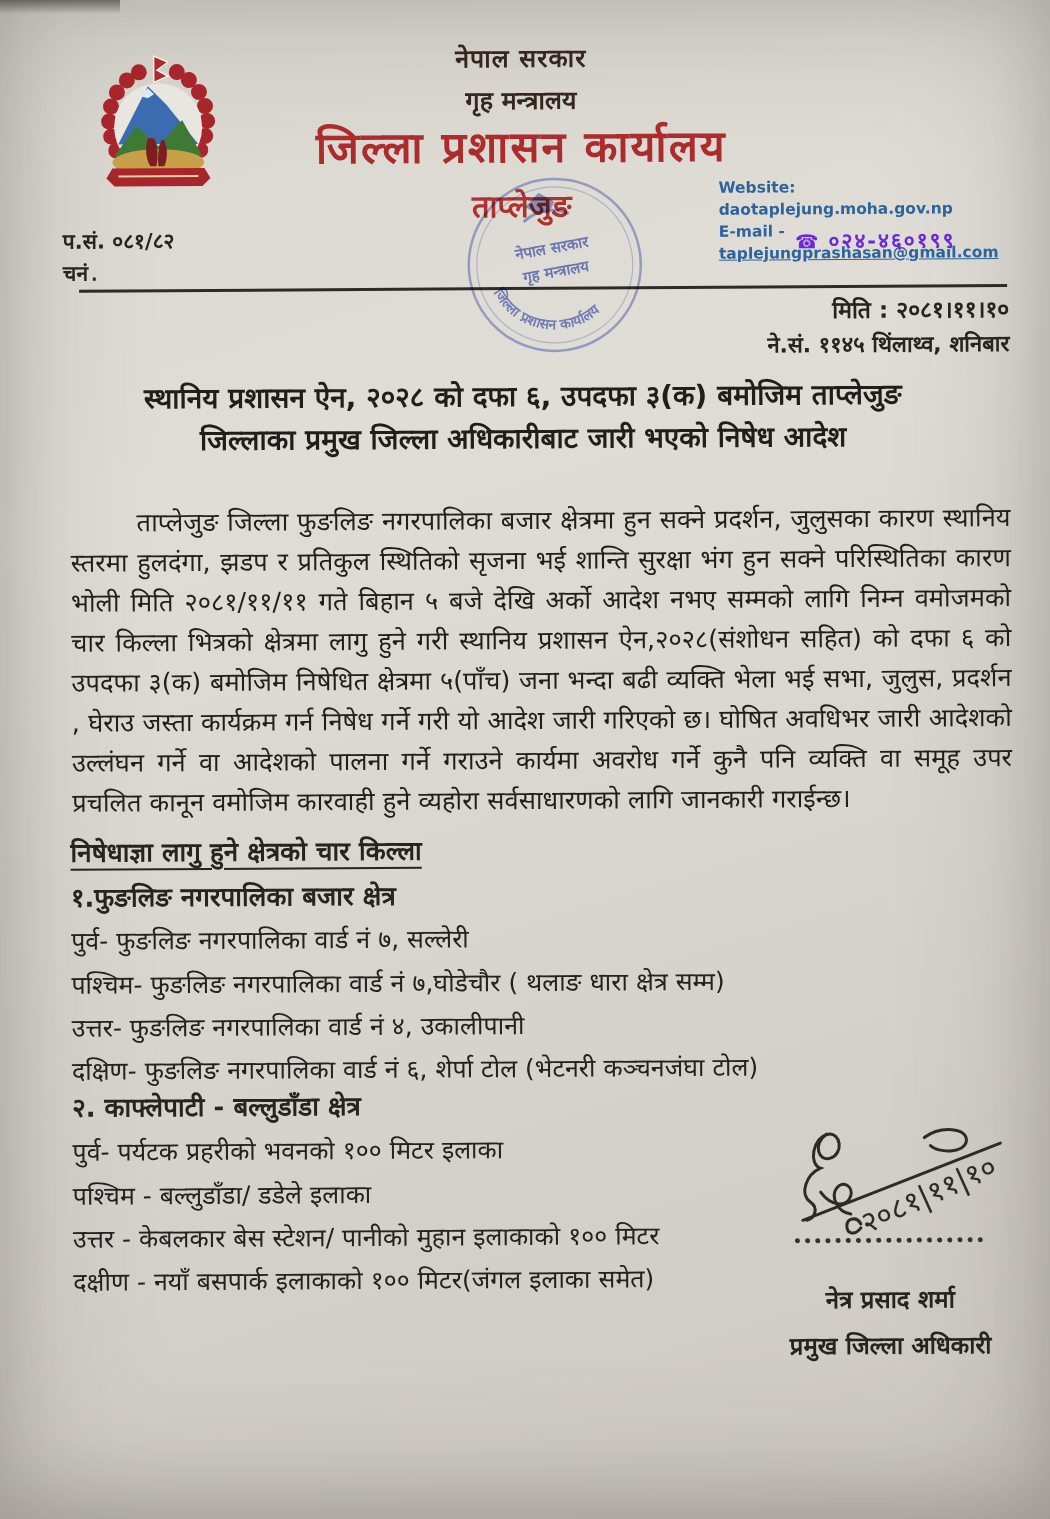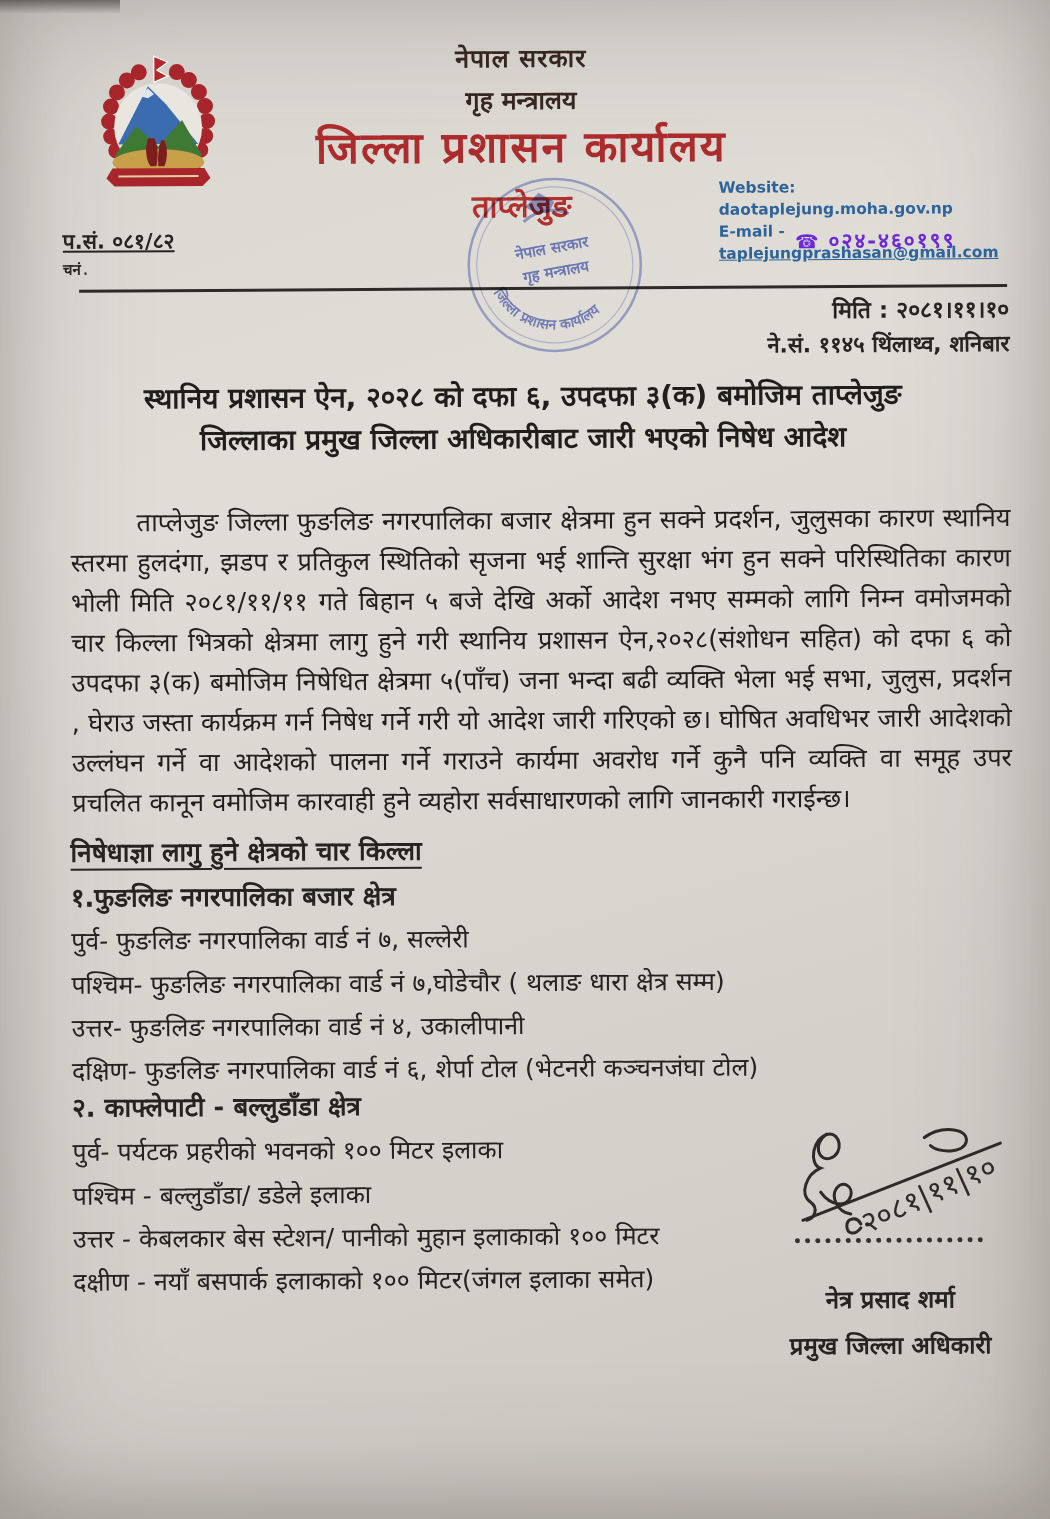--- a/index.html
+++ b/index.html
@@ -35,22 +35,22 @@
     position:absolute;left:722px;top:178px;width:290px;
     color:#2e649c;font-weight:bold;font-size:15.5px;line-height:22px;
   }
   .contact .email-link{text-decoration:underline;}
   .phone-line{
     position:absolute;left:798px;top:228px;font-size:21px;font-weight:600;
     letter-spacing:2px;color:#6d28d9;
   }
   .phone-line .phone-icon{font-size:19px;letter-spacing:0;margin-right:10px;}
 
-  .refno{position:absolute;left:66px;top:224px;font-size:21px;font-weight:bold;text-decoration:underline;}
-  .chno{position:absolute;left:66px;top:256px;font-size:15px;font-weight:bold;font-family:Liberation Mono, monospace;}
+  .refno{position:absolute;left:66px;top:224px;font-size:21px;font-weight:bold;}
+  .chno{position:absolute;left:66px;top:256px;font-size:21px;font-weight:bold;font-family:Liberation Mono, monospace;}
 
   .rule{position:absolute;left:82px;top:287px;width:928px;height:3px;background:#2e2b27;}
 
   .miti{position:absolute;left:640px;top:295px;width:372px;text-align:right;
         font-size:23px;font-weight:bold;}
   .nesam{position:absolute;left:640px;top:330px;width:372px;text-align:right;
         font-size:22px;font-weight:bold;}
 
   .stamp{position:absolute;left:452px;top:165px;mix-blend-mode:multiply;opacity:.88;}
 

